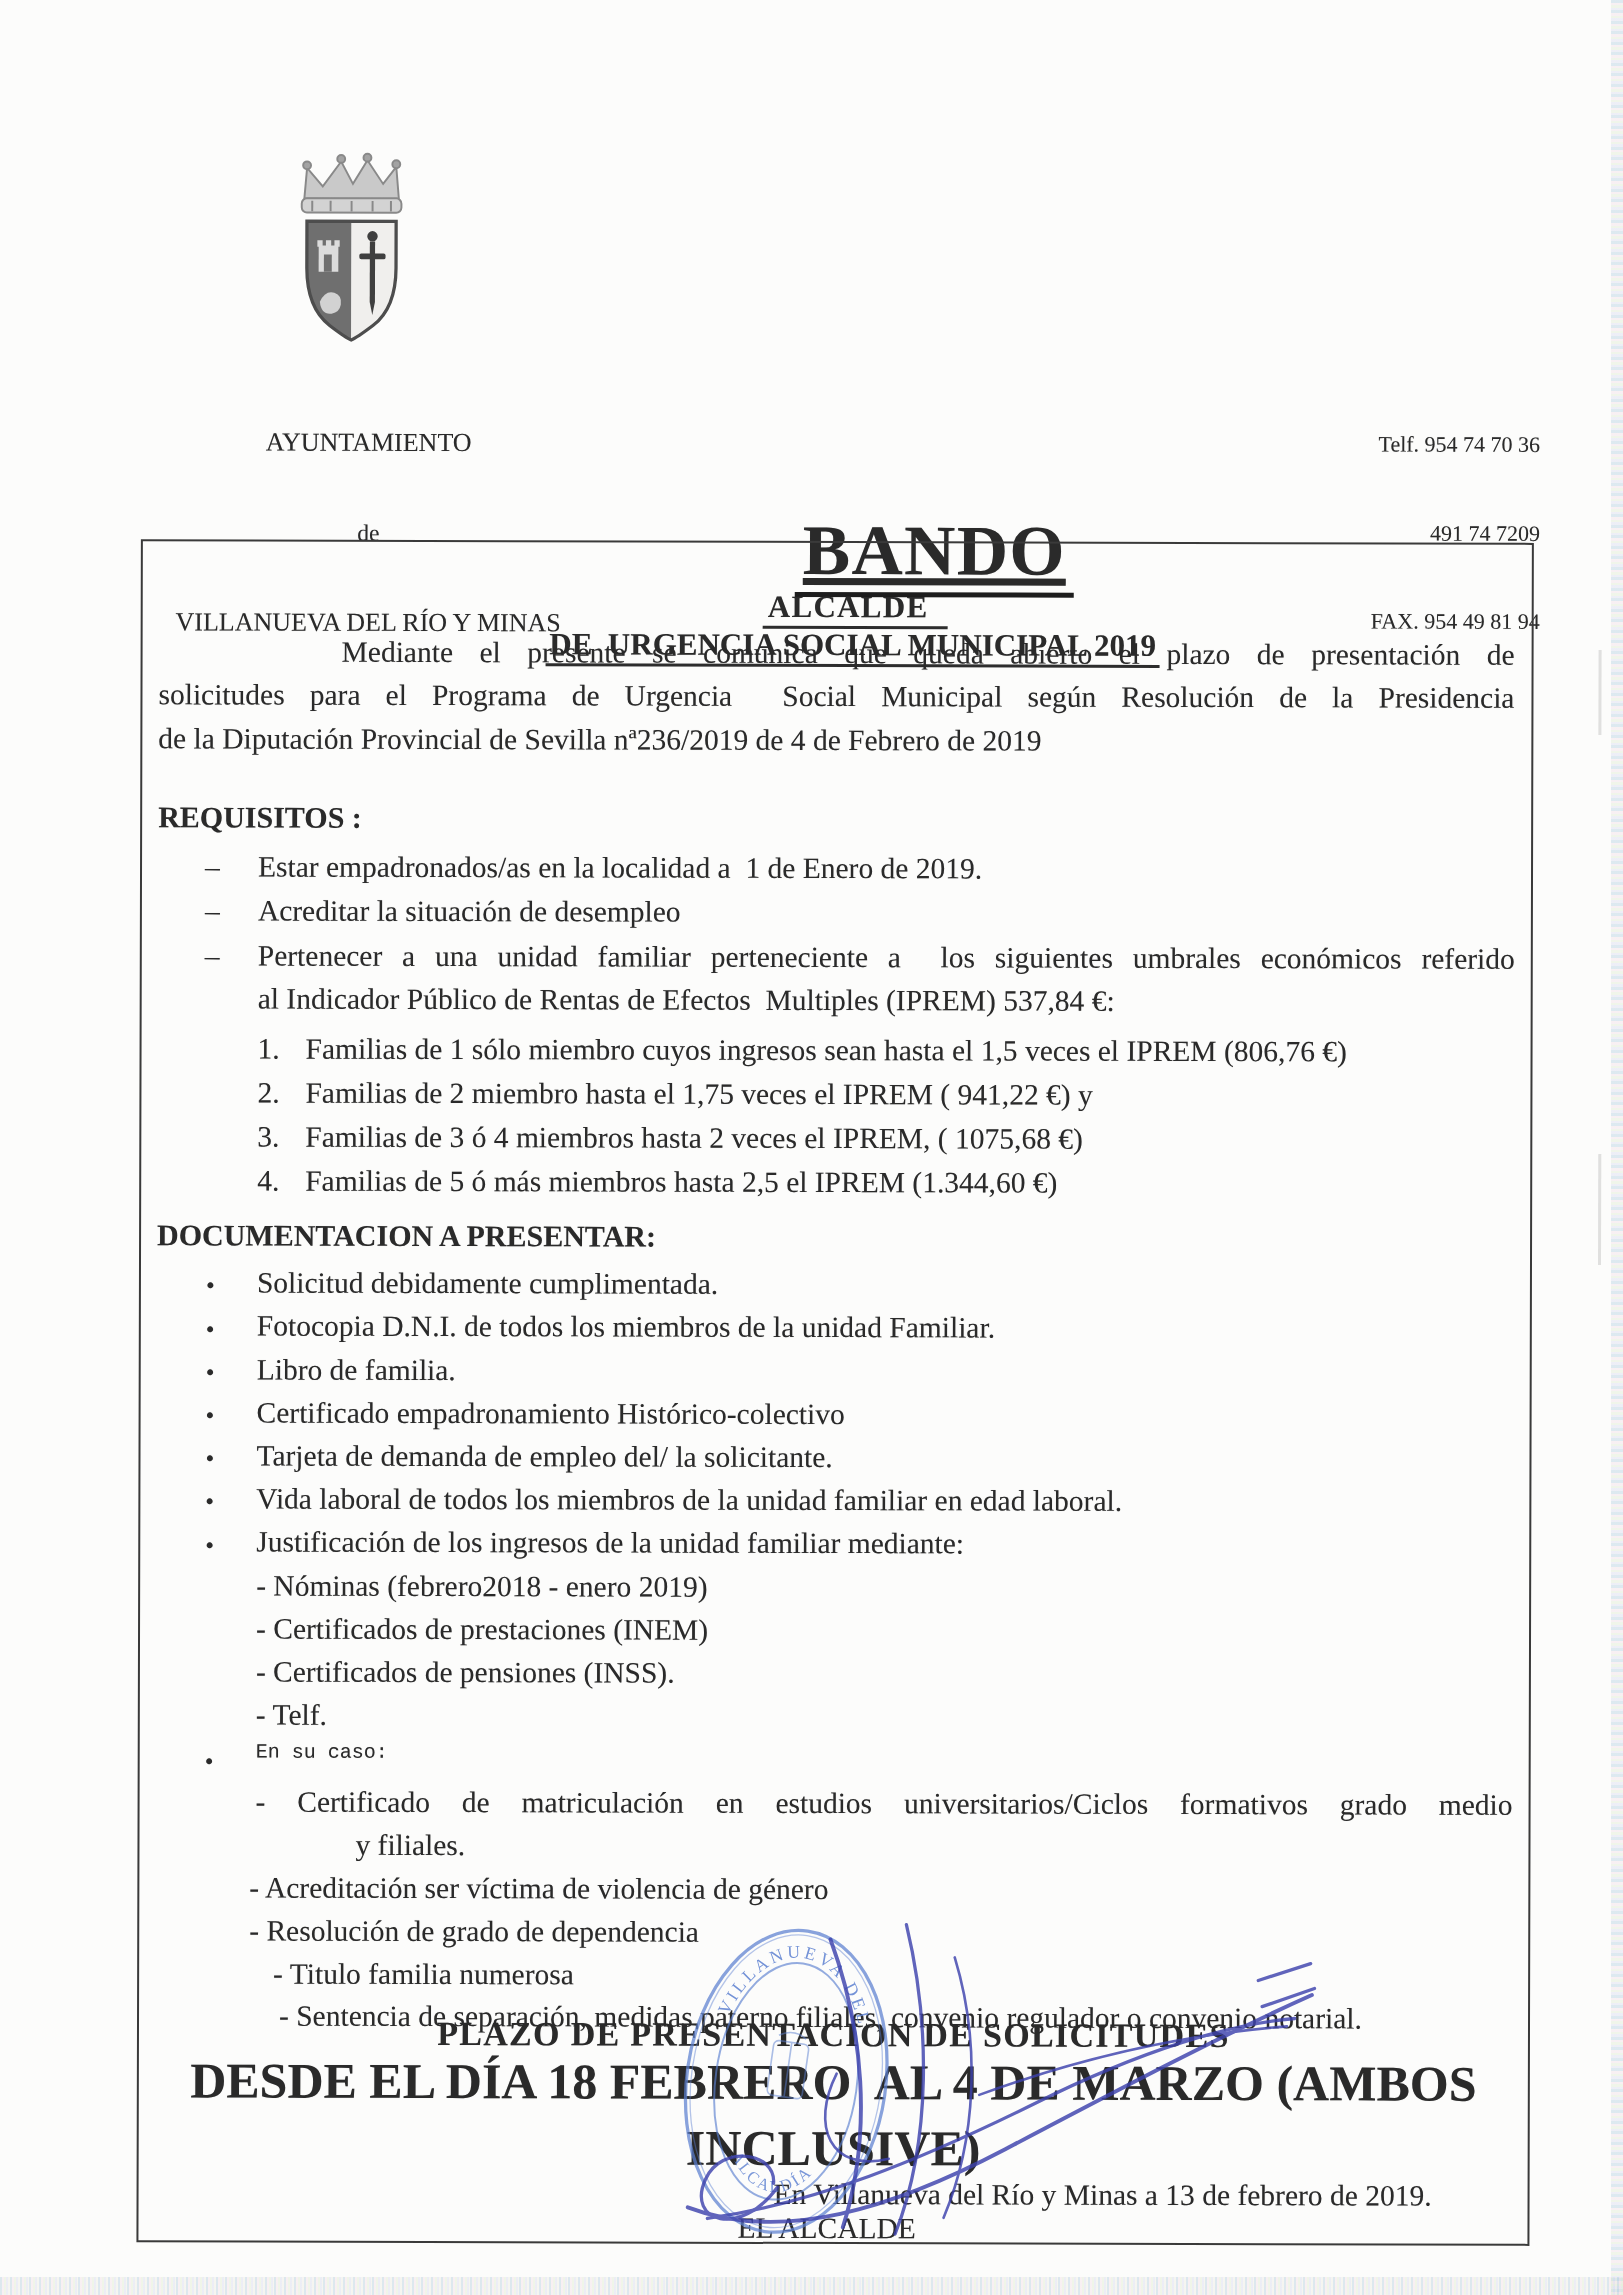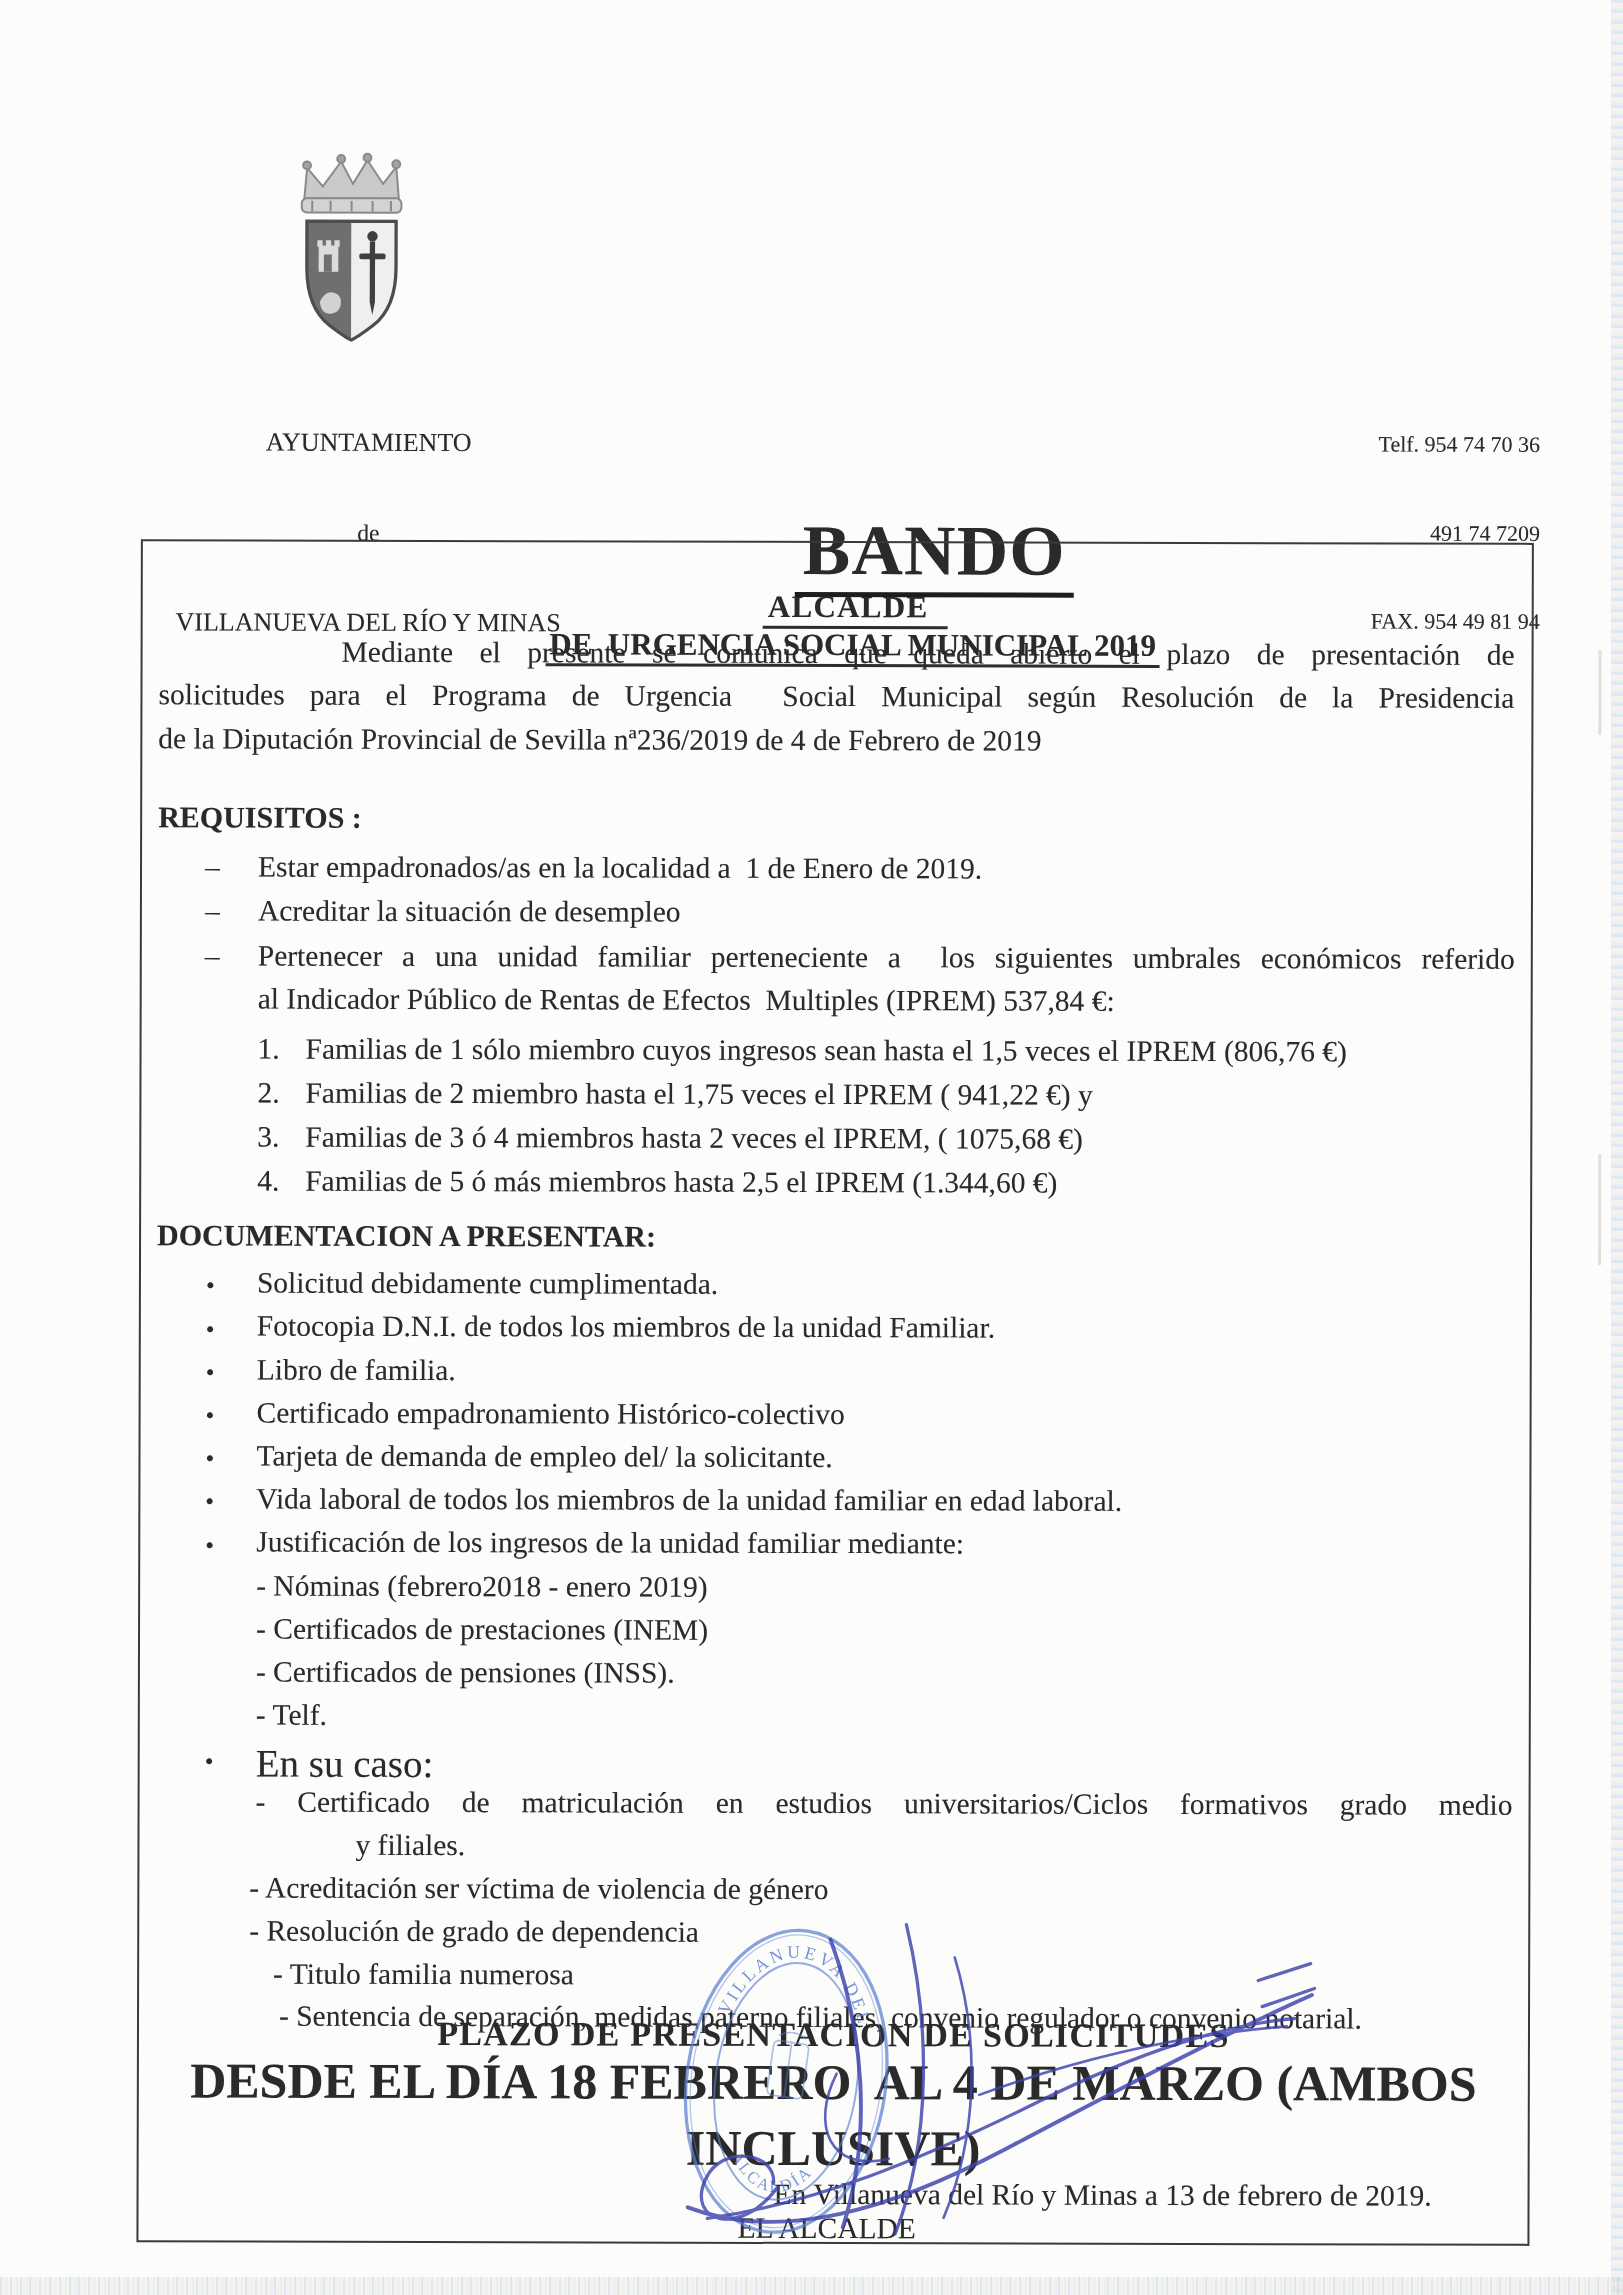--- a/index.html
+++ b/index.html
@@ -6,21 +6,21 @@
   .page{position:relative;width:1623px;height:2295px;background:#fcfcfb;overflow:hidden;
         font-family:"Liberation Serif",serif;}
   .tilt{position:absolute;inset:0;transform:rotate(0.15deg);transform-origin:50% 55%;}
   .abs{position:absolute;}
   .t{font-family:"Liberation Serif",serif;color:#2a2a2a;white-space:pre-wrap;line-height:1.16;
      text-shadow:0 0 0.7px rgba(45,45,45,.30);}
   .b{font-weight:bold;}
   .jl{text-align:justify;text-align-last:justify;}
   .ctr{left:139px;width:1393px;text-align:center;}
   .box{border:2.6px solid #3a3a3a;box-sizing:border-box;}
-  .u-bando{border-bottom:5.2px solid #1d1d1d;padding:0 7.9px 2.6px 7.9px;letter-spacing:1.3px;}
+  .u-bando{border-bottom:5.2px solid #1d1d1d;padding:0 7.9px 2.6px 7.9px;letter-spacing:1.3px;text-decoration:underline;}
   .u-h{border-bottom:3.3px solid #2d2d2d;padding:0 19.6px 2px 5.2px;}
   .u-h2{border-bottom:3.3px solid #2d2d2d;padding:0 3.9px 2px 3.9px;}
   .artifact-band-bottom{background:
      repeating-linear-gradient(90deg, rgba(140,180,205,.28) 0 2px, rgba(235,200,215,.24) 2px 3.9px,
        rgba(205,225,180,.26) 3.9px 5.9px, rgba(180,185,225,.22) 5.9px 7.9px, rgba(225,225,210,.25) 7.9px 9.8px);}
   .artifact-band-right{background:
      repeating-linear-gradient(180deg, rgba(150,190,215,.30) 0 2.6px, rgba(235,205,220,.26) 2.6px 5.2px,
        rgba(205,225,185,.26) 5.2px 7.9px, rgba(185,190,230,.22) 7.9px 10.5px);}
   .streak{background:#c9c9c9;opacity:.55;}
 </style>
@@ -131,21 +131,21 @@
   <div class="abs t" style="left:257px;top:1483px;font-size:29.5px;">Vida laboral de todos los miembros de la unidad familiar en edad laboral.</div>
   <div class="abs t" style="left:206px;top:1532px;font-size:25px;">•</div>
   <div class="abs t" style="left:257px;top:1526px;font-size:29.5px;">Justificación de los ingresos de la unidad familiar mediante:</div>
 
   <div class="abs t" style="left:257px;top:1570px;font-size:29.5px;">- Nóminas (febrero2018 - enero 2019)</div>
   <div class="abs t" style="left:257px;top:1613px;font-size:29.5px;">- Certificados de prestaciones (INEM)</div>
   <div class="abs t" style="left:257px;top:1656px;font-size:29.5px;">- Certificados de pensiones (INSS).</div>
   <div class="abs t" style="left:257px;top:1699px;font-size:29.5px;">- Telf.</div>
 
   <div class="abs t" style="left:206px;top:1748px;font-size:25px;">•</div>
-  <div class="abs t" style="left:257px;top:1742px;font-size:39px;">En su caso:</div>
+  <div class="abs t" style="left:257px;top:1742px;font-size:20px;font-family:Liberation Mono, monospace;">En su caso:</div>
 
   <div class="abs t jl" style="left:257px;top:1786px;width:1257px;font-size:29.5px;">- Certificado de matriculación en estudios universitarios/Ciclos formativos grado medio</div>
   <div class="abs t" style="left:357px;top:1829px;font-size:29.5px;">y filiales.</div>
   <div class="abs t" style="left:251px;top:1872px;font-size:29.5px;">- Acreditación ser víctima de violencia de género</div>
   <div class="abs t" style="left:251px;top:1915px;font-size:29.5px;">- Resolución de grado de dependencia</div>
   <div class="abs t" style="left:275px;top:1958px;font-size:29.5px;">- Titulo familia numerosa</div>
   <div class="abs t" style="left:281px;top:2000px;font-size:29.5px;">- Sentencia de separación, medidas paterno filiales, convenio regulador o convenio notarial.</div>
 
   <div class="abs t b ctr" style="top:2015px;font-size:34px;letter-spacing:1.3px;">PLAZO DE PRESENTACION DE SOLICITUDES</div>
   <div class="abs t b ctr" style="top:2053px;font-size:50px;">DESDE EL DÍA 18 FEBRERO  AL 4 DE MARZO (AMBOS</div>

